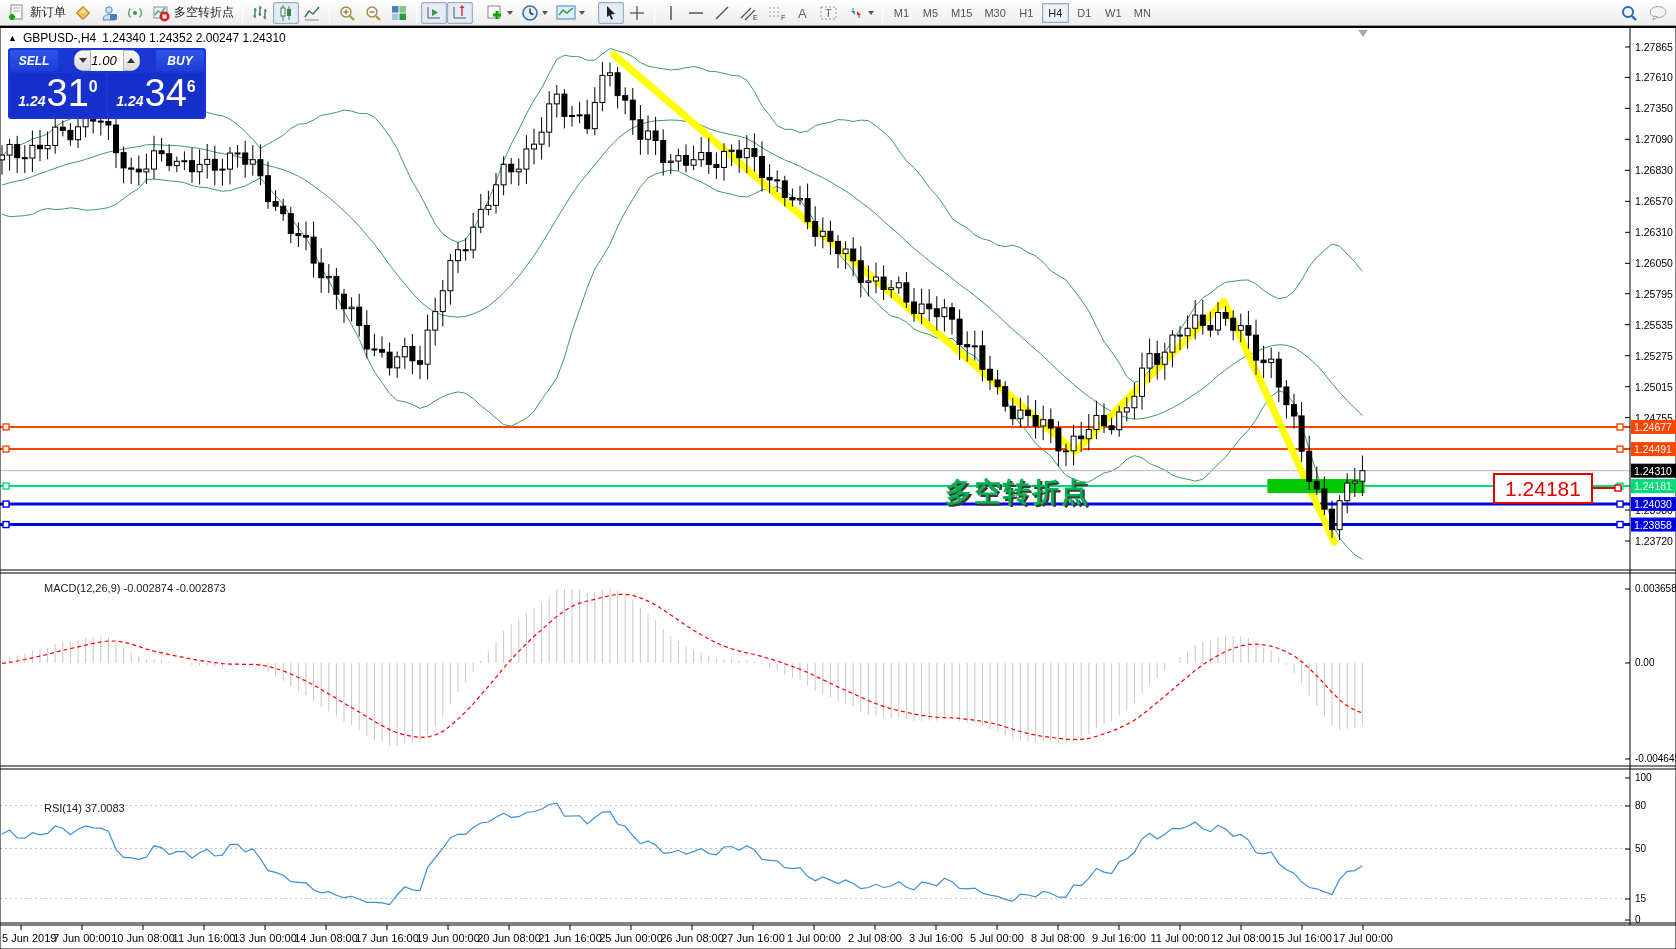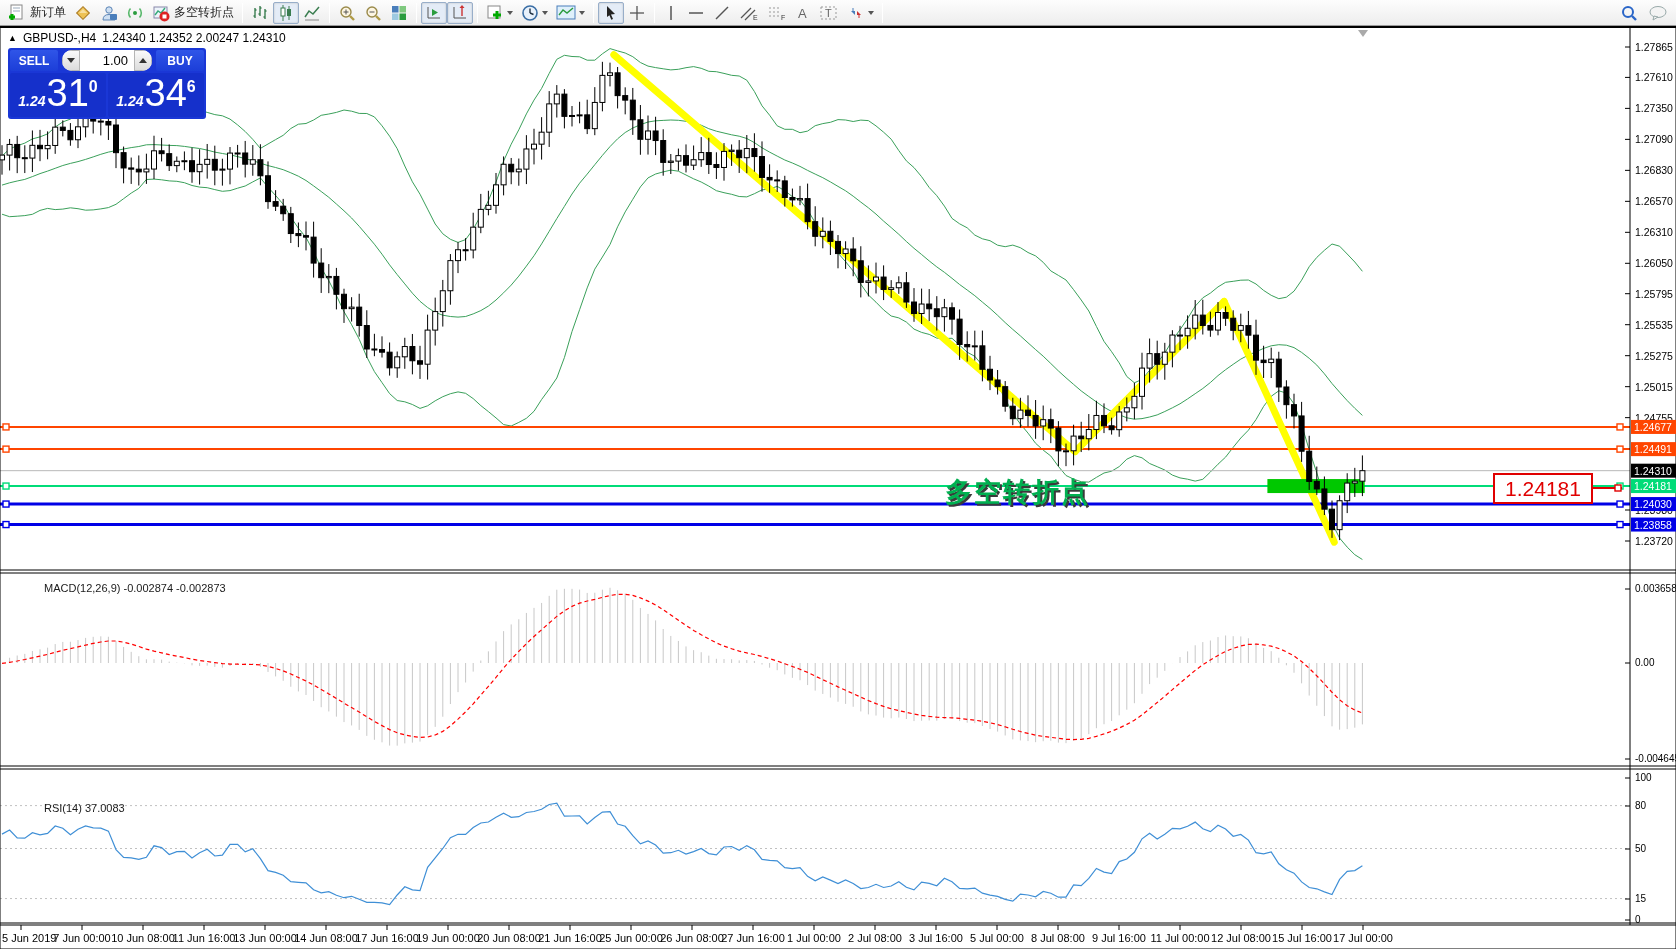--- a/index.html
+++ b/index.html
@@ -31,21 +31,21 @@
   .chart-area { position:absolute; left:0; top:26px; width:1676px; height:923px; background:#fff; }
   #chart-svg { position:absolute; left:0; top:0; }
 
   .chart-title { position:absolute; left:8px; top:5px; font-size:12px; color:#000;
                  display:flex; align-items:center; gap:6px; z-index:5; }
   .chart-title .tri { font-size:9px; }
 
   
   .trade-panel { position:absolute; left:8px; top:22px; width:198px; z-index:6;
                  background:#1a37d6; padding:2px; border-radius:3px; }
-  .tp-row1 { display:flex; gap:4px; height:21px; }
+  .tp-row1 { display:flex; gap:16px; height:21px;font-style:italic; }
   .tp-btn { flex:0 0 48px; background:linear-gradient(#2f55e8,#1c3ed8); color:#fff;
             font-size:12px; font-weight:bold; display:flex; align-items:center;
             justify-content:center; border-radius:2px; cursor:pointer; }
   .tp-spin { flex:1; display:flex; background:#fff; border-radius:10px; overflow:hidden; }
   .spin-btn { width:18px; background:linear-gradient(#fafafa,#dcdcdc); border:1px solid #b5b5b5;
               display:flex; align-items:center; justify-content:center; cursor:pointer; }
   .spin-dn { width:0;height:0;border-left:4px solid transparent;border-right:4px solid transparent;border-top:5px solid #333; }
   .spin-up { width:0;height:0;border-left:4px solid transparent;border-right:4px solid transparent;border-bottom:5px solid #333; }
   .spin-val { flex:1; font-size:13px; color:#000; display:flex; align-items:center;
               justify-content:flex-end; padding-right:6px; background:#fff; }
@@ -272,20 +272,31 @@
       </div>
       <div class="tbtn">
         <svg class="ic" width="18" height="18">
           <path d="M4 4 L8 8 L6.5 8 L6.5 11 L5.5 11 L5.5 8 L4 8 Z" fill="#4a7ebb" transform="rotate(180 6 7.5)"></path>
           <path d="M10 10 L14 14 L12.5 14 L12.5 17 L11.5 17 L11.5 14 L10 14 Z" fill="#c33" transform="translate(0,-3)"></path>
         </svg>
         <span class="caret"></span>
       </div>
     </div>
     <div class="tsep"></div>
+    <div class="tgroup" id="tf-group">
+        <div class="tfbtn">M1</div>
+        <div class="tfbtn">M5</div>
+        <div class="tfbtn">M15</div>
+        <div class="tfbtn">M30</div>
+        <div class="tfbtn">H1</div>
+        <div class="tfbtn sel">H4</div>
+        <div class="tfbtn">D1</div>
+        <div class="tfbtn">W1</div>
+        <div class="tfbtn">MN</div>
+      </div>
 
     <div class="tb-right">
       <svg class="ic" width="18" height="18">
         <circle cx="8" cy="8" r="5" fill="none" stroke="#2a66c8" stroke-width="2"></circle>
         <line x1="12" y1="12" x2="16" y2="16" stroke="#2a66c8" stroke-width="2.4"></line>
       </svg>
       <svg class="ic" width="20" height="18">
         <ellipse cx="10" cy="8" rx="8" ry="5.5" fill="#f4f4f4" stroke="#9aa"></ellipse>
         <path d="M6 12 L5 16 L10 13 Z" fill="#f4f4f4" stroke="#9aa"></path>
       </svg>

